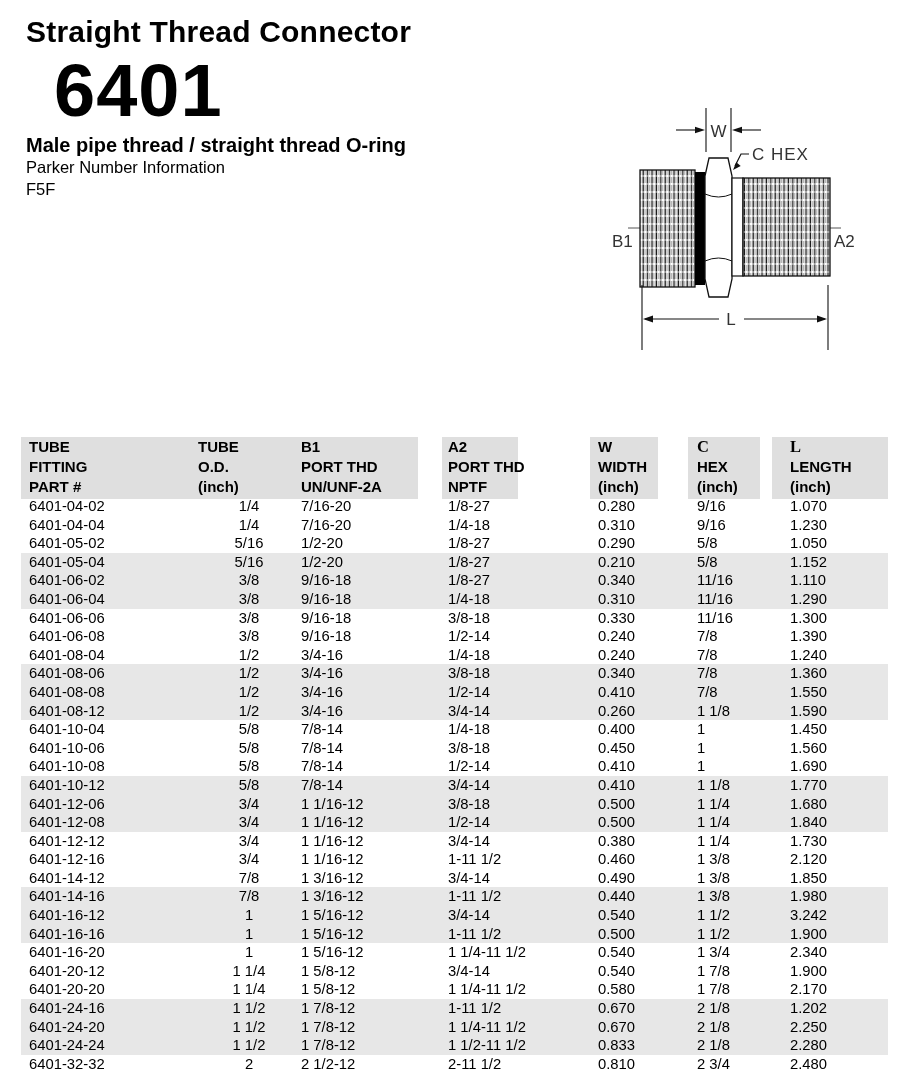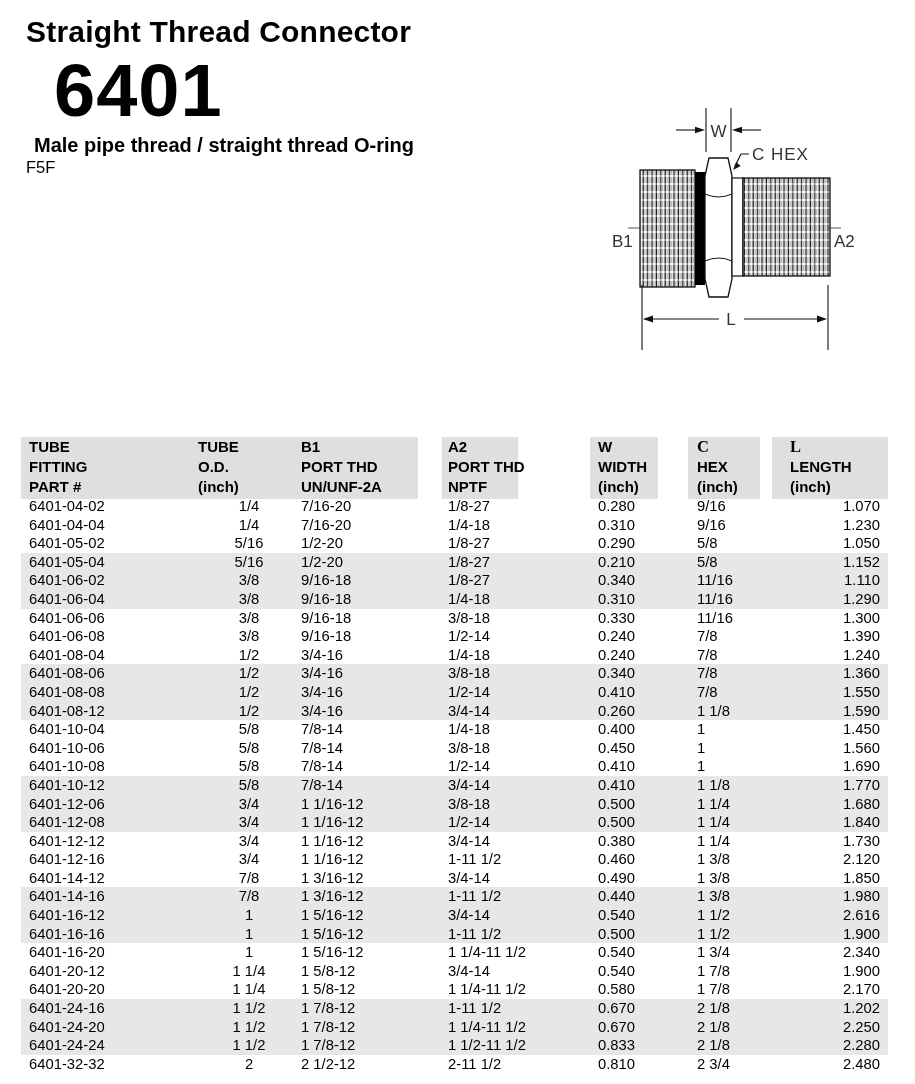--- a/index.html
+++ b/index.html
@@ -4,21 +4,21 @@
 <style>
   html,body{margin:0;padding:0;}
   body{
     width:915px;height:1084px;background:#ffffff;position:relative;
     font-family:"Liberation Sans",sans-serif;color:#000;
     -webkit-font-smoothing:antialiased;overflow:hidden;
   }
   .abs{position:absolute;}
   .title{left:26px;top:15px;font-size:30px;font-weight:bold;letter-spacing:0.2px;white-space:nowrap;}
   .partnum{left:24px;top:54px;font-size:74px;font-weight:bold;letter-spacing:1px;line-height:1;margin-left:30px;}
-  .subtitle{left:26px;top:134px;font-size:20px;font-weight:bold;white-space:nowrap;margin-left:8px;}
+  .subtitle{left:26px;top:134px;font-size:20px;font-weight:bold;white-space:nowrap;}
   .info{left:26px;top:157px;font-size:16.5px;line-height:21.5px;}
   .diagram{left:598px;top:88px;width:312px;height:272px;}
   .diagram text{font-family:"Liberation Sans",sans-serif;fill:#333;font-size:17px;}
 
   
   .table{left:21px;top:437px;width:867px;}
   .thead{position:relative;height:60px;}
   .hcell{
     position:absolute;top:0;height:62px;background:var(--hdr-bg,#dfdfdf);
     font-weight:bold;font-size:15px;box-sizing:border-box;white-space:nowrap;
@@ -33,31 +33,32 @@
   .hc6{left:751px;width:116px;padding-left:18px;}
   
   .hc5 .hline:first-child,.hc6 .hline:first-child{
     font-family:"Liberation Serif",serif;font-size:16.5px;font-weight:600;
   }
   .tbody{position:relative;}
   .trow{display:flex;height:18.6px;line-height:18.8px;font-size:14.8px;padding-left:8px;white-space:nowrap;}
   .trow.band{background:var(--band-bg,#e7e7e7);}
   .tc{overflow:visible;}
   .tc0{width:168px;} .tc1{width:104px;text-align:center;} .tc2{width:147px;} .tc3{width:150px;}
-  .tc4{width:99px;}  .tc5{width:93px;}  .tc6{width:90px;text-align:right;}
+  .tc4{width:99px;}  .tc5{width:93px;}  .tc6{width:90px;}
 </style>
 </head>
 <body style="color: rgb(0, 0, 0);">
 
 <div>
 
   <div class="abs title">Straight Thread Connector</div>
   <div class="abs partnum">6401</div>
   <div class="abs subtitle">Male pipe thread / straight thread O-ring</div>
   <div class="abs info">
+    <div>Parker Number Information</div>
     <div>F5F</div>
   </div>
 
   <svg class="abs diagram" viewBox="0 0 312 272" xmlns="http://www.w3.org/2000/svg">
     <defs>
       <pattern id="thr" width="4.4" height="8" patternUnits="userSpaceOnUse">
         <rect width="4.4" height="8" fill="#ffffff"></rect>
         <path d="M1.2,0.4 V7.6" stroke="#1a1a1a" stroke-width="1.4" fill="none"></path>
         <path d="M3.3,1 V7" stroke="#7a7a7a" stroke-width="0.7" fill="none"></path>
       </pattern>
@@ -338,21 +339,21 @@
           <div class="tc tc5">1 3/8</div>
           <div class="tc tc6">1.980</div>
         </div>
         <div class="trow band">
           <div class="tc tc0">6401-16-12</div>
           <div class="tc tc1">1</div>
           <div class="tc tc2">1 5/16-12</div>
           <div class="tc tc3">3/4-14</div>
           <div class="tc tc4">0.540</div>
           <div class="tc tc5">1 1/2</div>
-          <div class="tc tc6">2.616</div>
+          <div class="tc tc6">3.242</div>
         </div>
         <div class="trow band">
           <div class="tc tc0">6401-16-16</div>
           <div class="tc tc1">1</div>
           <div class="tc tc2">1 5/16-12</div>
           <div class="tc tc3">1-11 1/2</div>
           <div class="tc tc4">0.500</div>
           <div class="tc tc5">1 1/2</div>
           <div class="tc tc6">1.900</div>
         </div>

